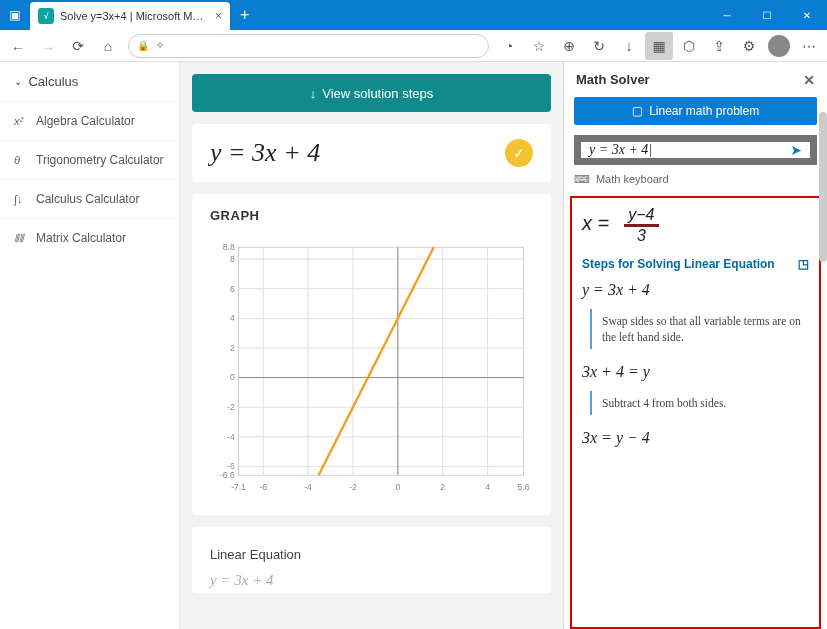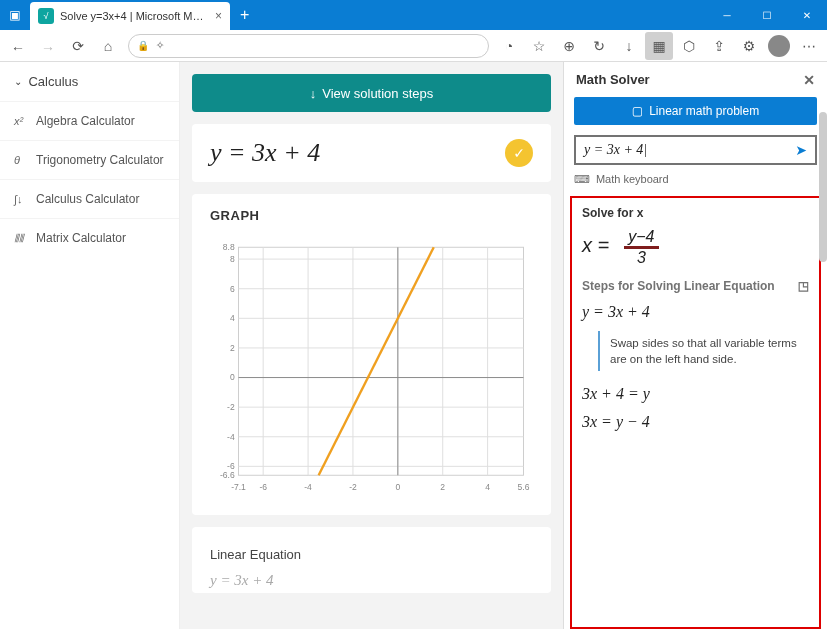--- a/index.html
+++ b/index.html
@@ -41,34 +41,34 @@
 .eq { font-family:"Cambria Math","Times New Roman",serif; font-size:26px; font-style:italic; color:#222; }
 .check { width:28px; height:28px; border-radius:50%; background:#f4c430; color:#fff; display:flex; align-items:center; justify-content:center; font-size:14px; }
 .graph { position:relative; width:100%; height:270px; }
 .quizsub { font-size:13px; color:#444; padding:6px 0 10px; }
 .quizeq { font-family:"Cambria Math","Times New Roman",serif; font-style:italic; font-size:15px; color:#aaa; }
 
 .panel { width:264px; border-left:1px solid #ddd; background:#fff; display:flex; flex-direction:column; position:relative; }
 .phead { height:36px; display:flex; align-items:center; justify-content:space-between; padding:0 12px; font-size:13px; font-weight:600; color:#333; }
 .pclose { font-size:14px; color:#666; }
 .pselect { margin:0 10px 10px; height:28px; background:#0a7dd3; color:#fff; border-radius:2px; display:flex; align-items:center; justify-content:center; font-size:12px; gap:6px; }
-.pinput { margin:0 10px 8px; height:30px; border:2px solid #737373; display:flex; align-items:center; padding:0 8px; }
+.pinput { margin:0 10px 8px; height:30px; border:7px solid #737373; display:flex; align-items:center; padding:0 8px; }
 .pinput .eqin { flex:1; font-family:"Cambria Math","Times New Roman",serif; font-style:italic; font-size:14px; color:#222; }
 .pinput .send { color:#0a7dd3; font-size:14px; }
 .pkb { margin:0 10px 10px; font-size:11px; color:#666; display:flex; align-items:center; gap:6px; }
 .redbox { margin:0 6px; border:2px solid #d00; padding:8px 10px; height:440px; overflow:hidden; }
 .rtitle { font-size:12px; font-weight:600; color:#333; margin-bottom:8px; }
 .req { font-family:"Cambria Math","Times New Roman",serif; font-style:italic; font-size:20px; color:#222; margin-bottom:12px; }
 .frac { display:inline-block; text-align:center; vertical-align:middle; font-size:16px; }
 .frac .n { border-bottom:3px solid #7f1d1d; padding:0 4px; }
 .frac .d { padding:0 4px; }
 .stepsbtn { background:#eee; height:26px; display:flex; align-items:center; justify-content:center; font-size:11px; color:#444; gap:4px; margin-bottom:12px; }
-.stepshead { display:flex; justify-content:space-between; align-items:center; font-size:12px; font-weight:600; color:#737373; margin-bottom:10px; }
+.stepshead { display:flex; justify-content:space-between; align-items:center; font-size:12px; font-weight:600; color:#0369a1; margin-bottom:10px; }
 .seq { font-family:"Cambria Math","Times New Roman",serif; font-style:italic; font-size:16px; color:#222; margin:10px 0; }
-.sstep { border-left:2px solid #5aa0d6; padding:4px 0 4px 10px; margin:8px 0 14px 16px; font-size:11.5px; color:#444; line-height:1.4; }
+.sstep { border-left:2px solid #5aa0d6; padding:4px 0 4px 10px; margin:8px 0 14px 8px; font-size:11.5px; color:#444; line-height:1.4;font-family:Liberation Serif, serif; }
 .scrollbar { position:absolute; right:0; top:50px; width:8px; height:150px; background:#ccc; border-radius:4px; }
 </style>
 </head>
 <body>
 
 <div class="titlebar">
   <div class="appicon">▣</div>
   <div class="tab">
     <div class="favicon">√</div>
     <div class="tabtitle">Solve y=3x+4 | Microsoft Math S</div>
@@ -206,37 +206,37 @@
     <div class="pinput">
       <span class="eqin">y = 3x + 4|</span>
       <span class="send">➤</span>
     </div>
     <div class="pkb">
       <span>⌨</span>
       <span>Math keyboard</span>
     </div>
 
     <div class="redbox">
-      <div class="rtitle">Solve for x</div>
       <div class="req">
         <span>x  =</span>
         &nbsp;
         <span class="frac">
           <div class="n">y−4</div>
           <div class="d">3</div>
         </span>
       </div>
       <div class="stepshead">
         <span>Steps for Solving Linear Equation</span>
         <span>◳</span>
       </div>
 
       <div class="seq">y = 3x + 4</div>
       <div class="sstep">Swap sides so that all variable terms are on the left hand side.</div>
 
       <div class="seq">3x + 4 = y</div>
+      <div class="sstep">Subtract 4 from both sides.</div>
 
       <div class="seq">3x = y − 4</div>
     </div>
 
     <div class="scrollbar"></div>
   </div>
 </div>
 
 </body></html>

